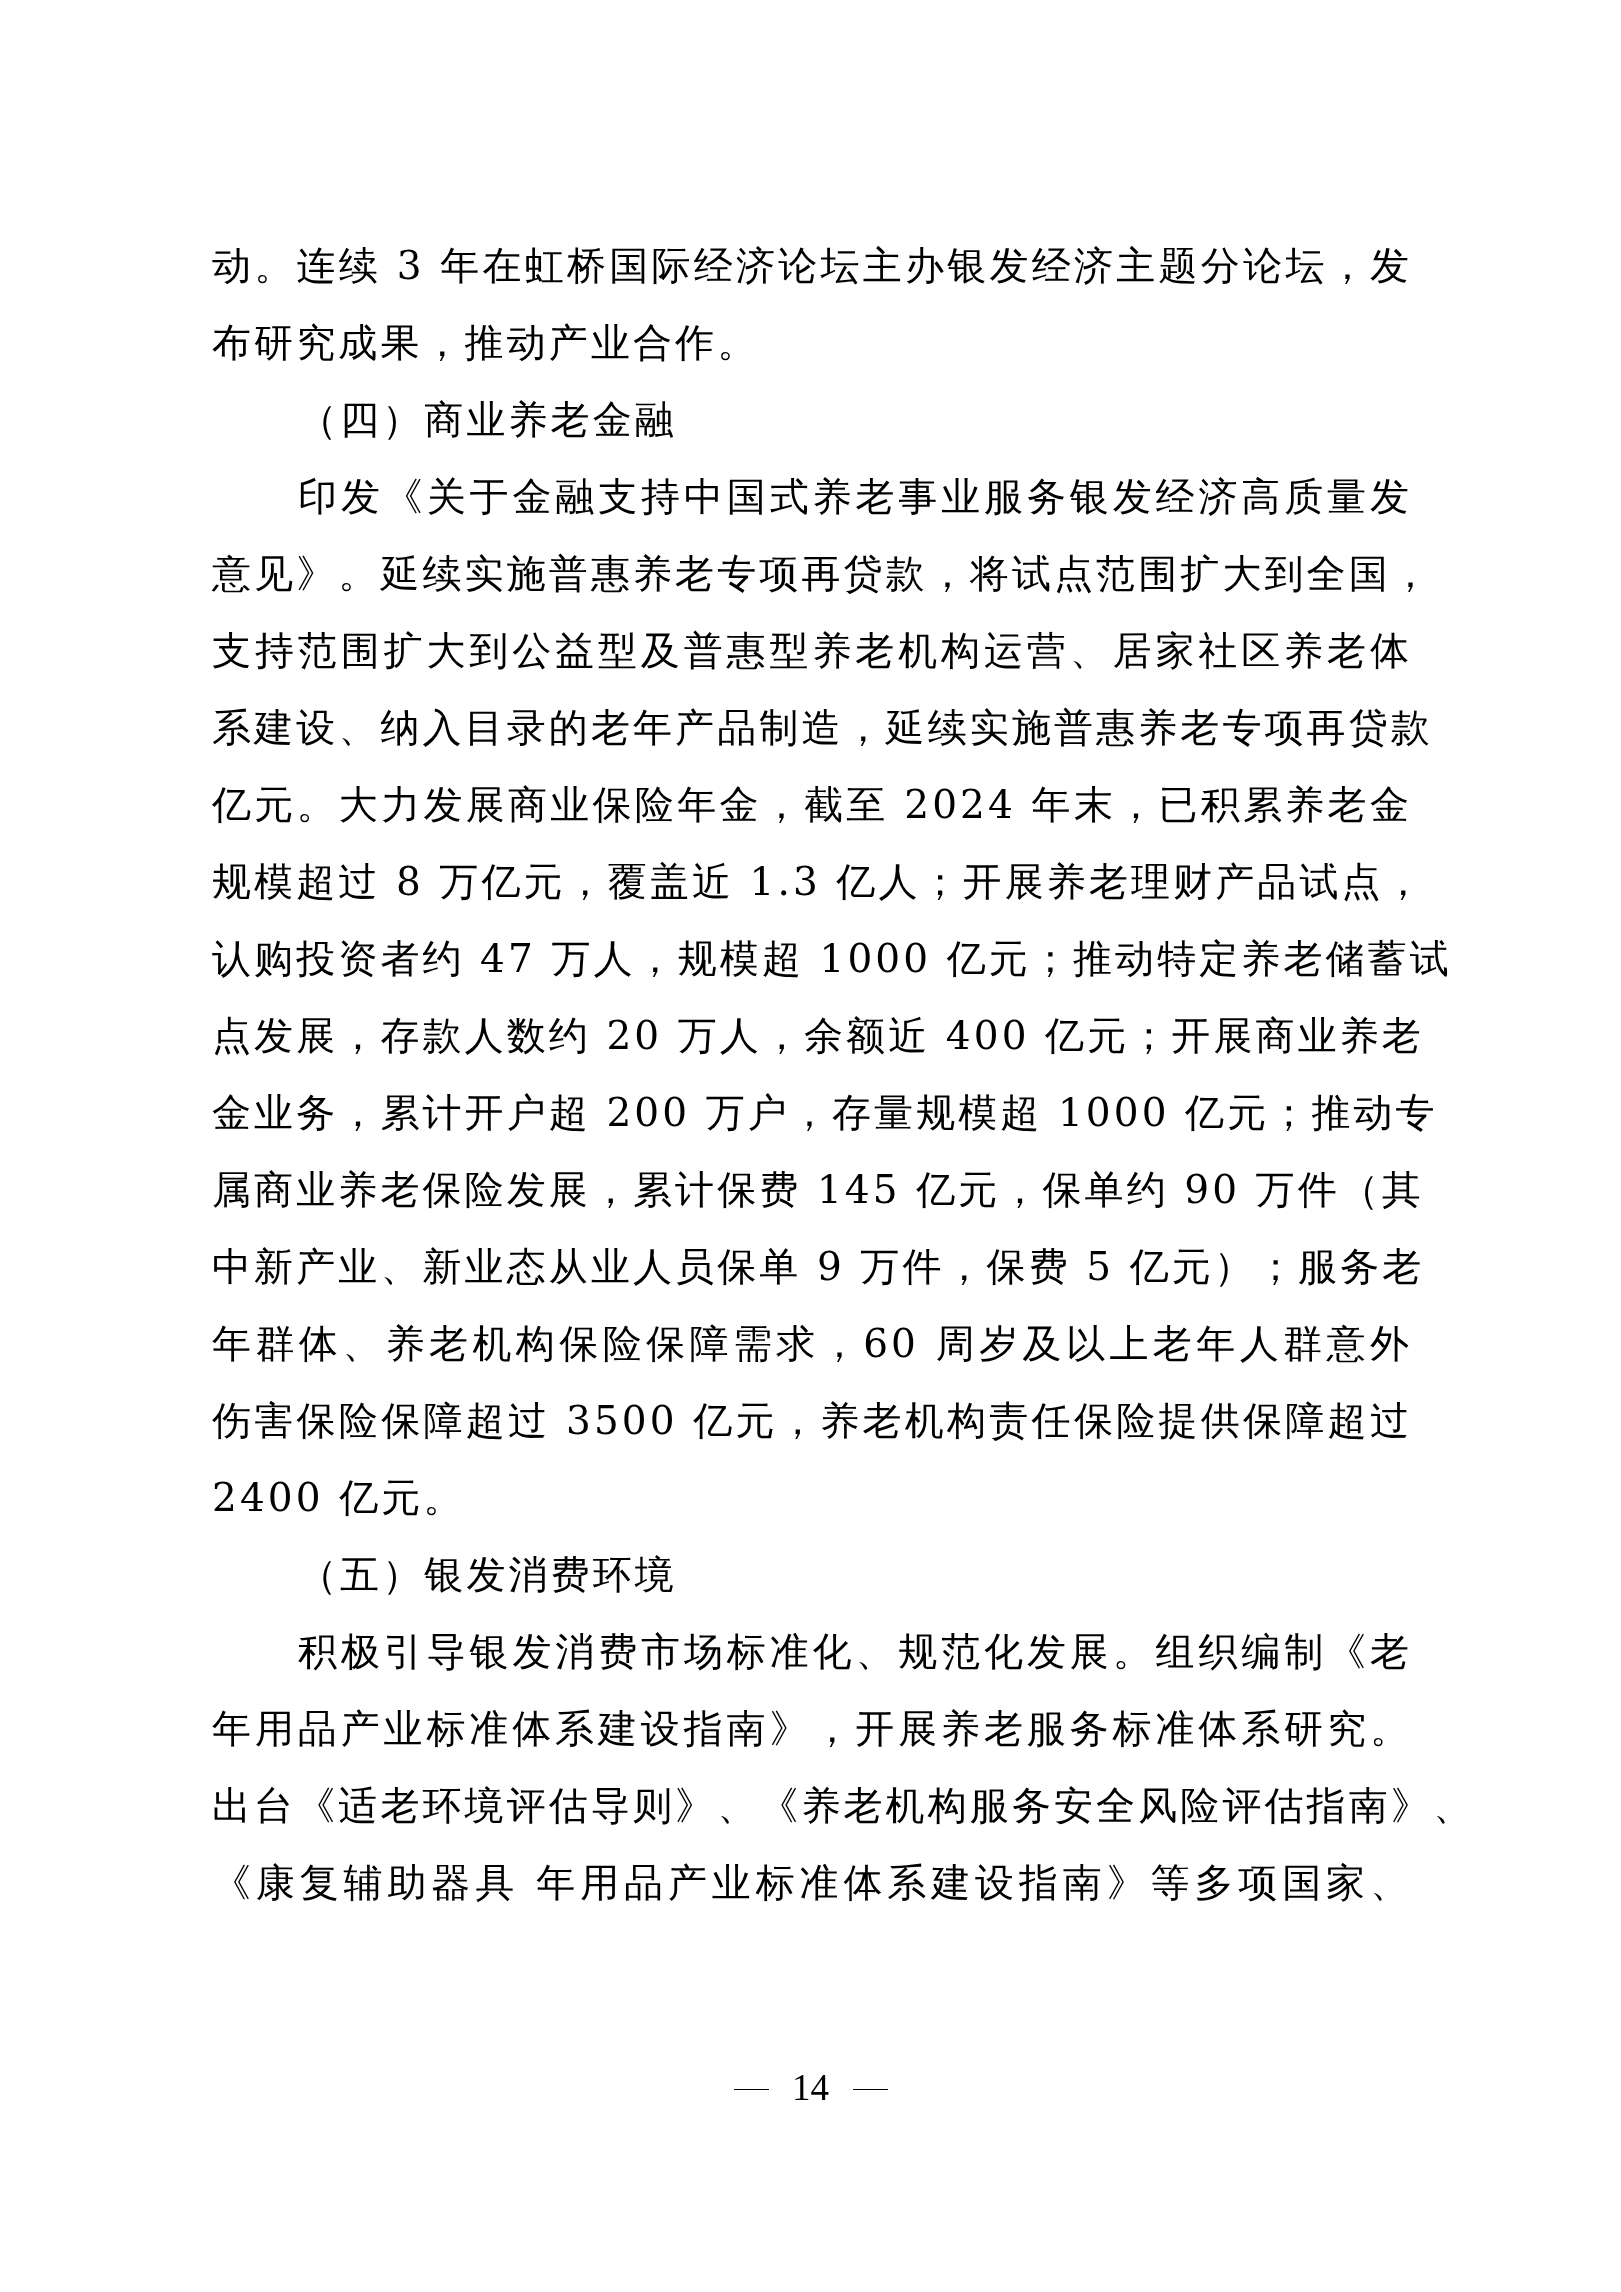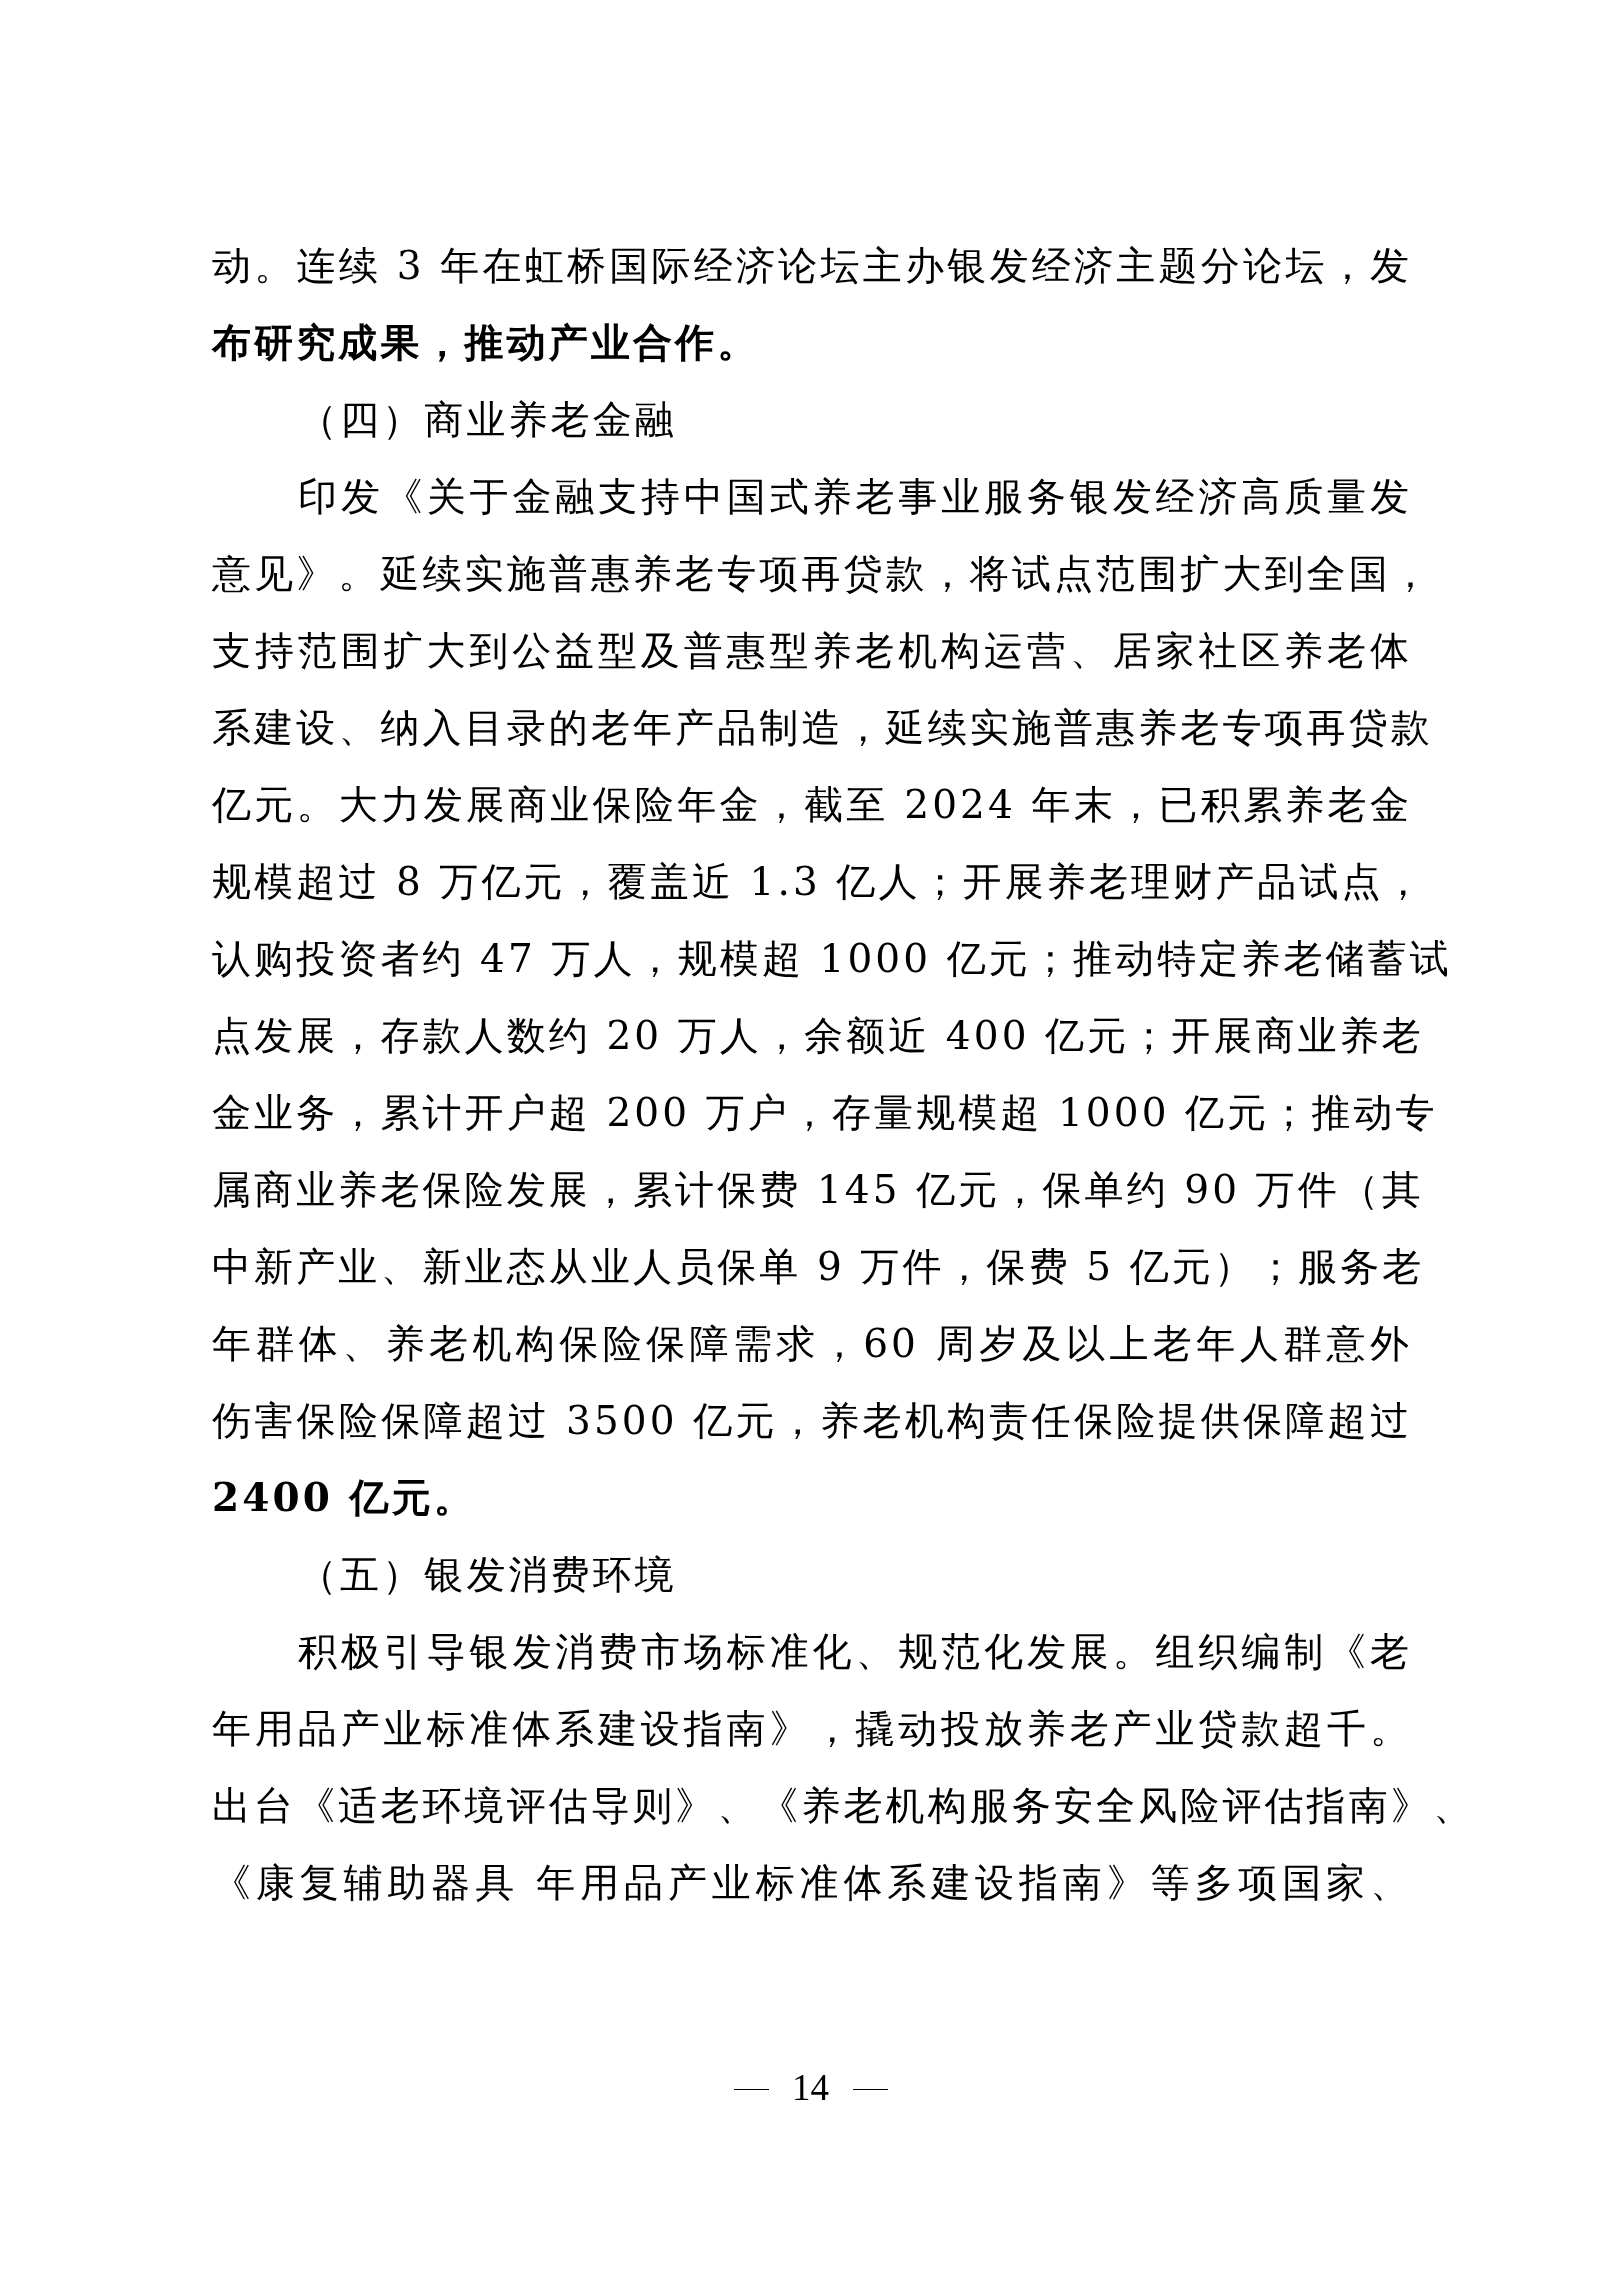--- a/index.html
+++ b/index.html
@@ -33,21 +33,20 @@
       height: 77px;
       line-height: 77px;
       font-size: 39px;
       white-space: nowrap;
       letter-spacing: 3.1px;
       text-align: justify;
       text-align-last: justify;
     }
     .line.last {
       text-align-last: left;
-      font-weight: bold;
     }
     .line.indent {
       padding-left: 86px;
     }
     .line.heading {
       padding-left: 86px;
       text-align-last: left;
     }
     .page-number {
       position: absolute;
@@ -87,21 +86,21 @@
     <div class="line">认购投资者约 47 万人，规模超 1000 亿元；推动特定养老储蓄试</div>
     <div class="line">点发展，存款人数约 20 万人，余额近 400 亿元；开展商业养老</div>
     <div class="line">金业务，累计开户超 200 万户，存量规模超 1000 亿元；推动专</div>
     <div class="line">属商业养老保险发展，累计保费 145 亿元，保单约 90 万件（其</div>
     <div class="line">中新产业、新业态从业人员保单 9 万件，保费 5 亿元）；服务老</div>
     <div class="line">年群体、养老机构保险保障需求，60 周岁及以上老年人群意外</div>
     <div class="line">伤害保险保障超过 3500 亿元，养老机构责任保险提供保障超过</div>
     <div class="line last">2400 亿元。</div>
     <div class="line heading">（五）银发消费环境</div>
     <div class="line indent">积极引导银发消费市场标准化、规范化发展。组织编制《老</div>
-    <div class="line">年用品产业标准体系建设指南》，撬动投放养老产业贷款超千。</div>
+    <div class="line">年用品产业标准体系建设指南》，开展养老服务标准体系研究。</div>
     <div class="line">出台《适老环境评估导则》、《养老机构服务安全风险评估指南》、</div>
     <div class="line">《康复辅助器具 年用品产业标准体系建设指南》等多项国家、</div>
   </div>
 
   <div class="page-number">
     <span class="dash"></span><span>14</span><span class="dash"></span>
   </div>
 </div>
 
 

